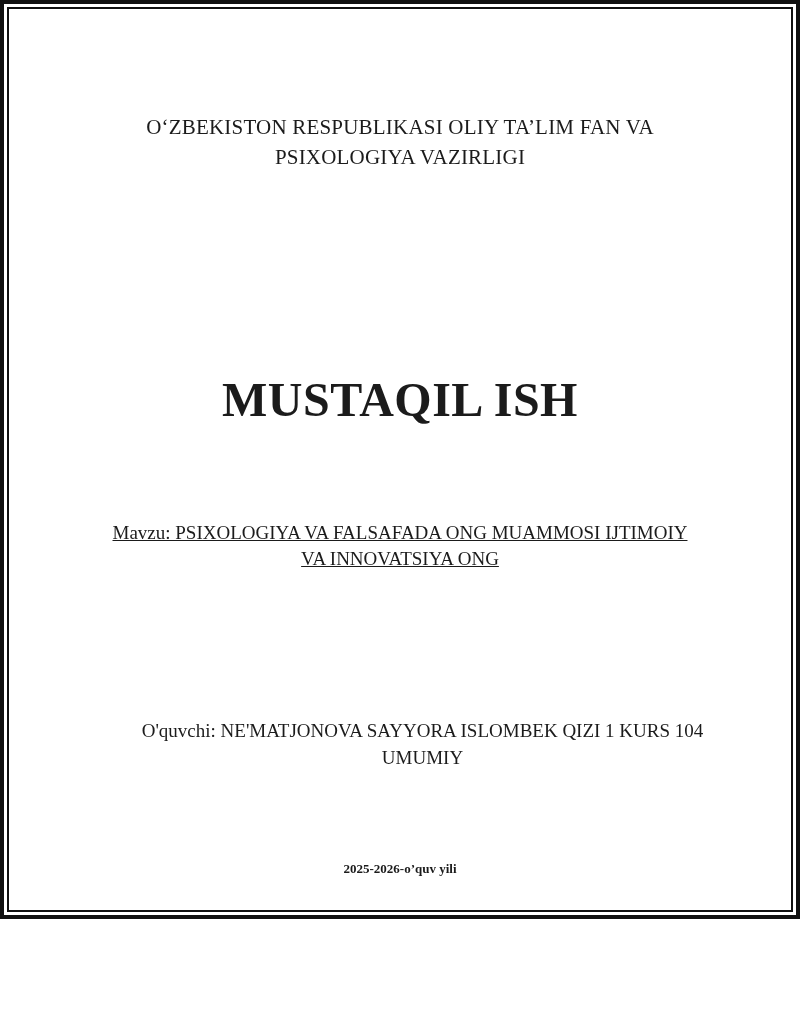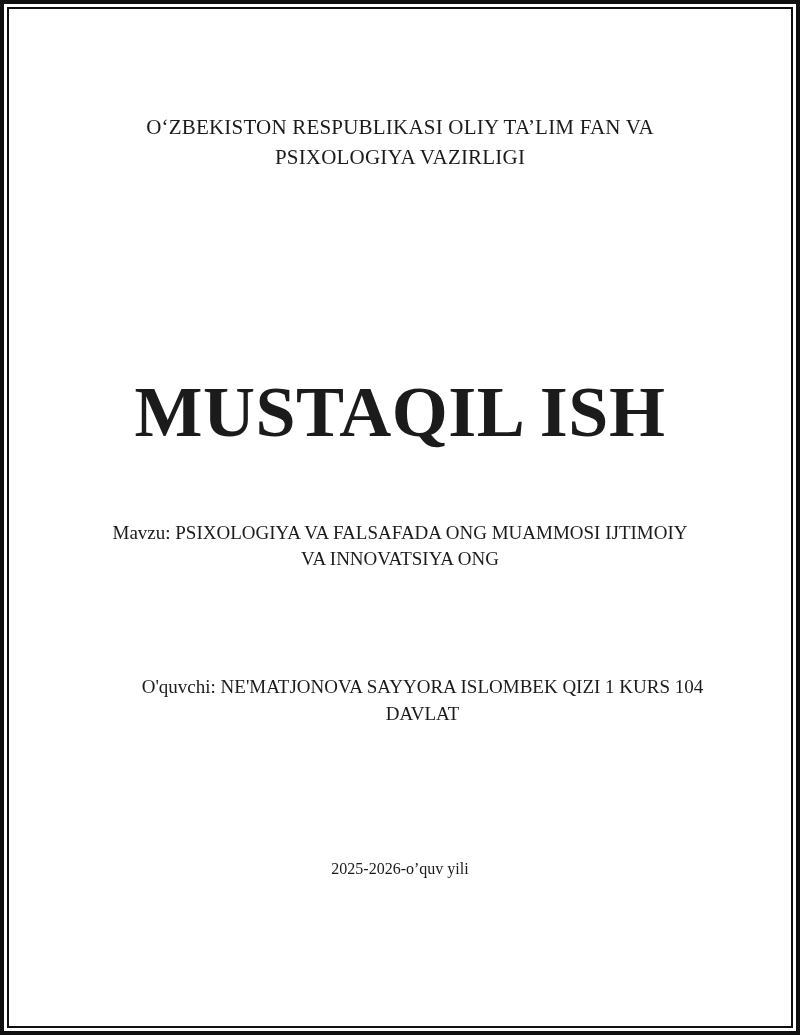--- a/index.html
+++ b/index.html
@@ -3,21 +3,21 @@
 <meta charset="utf-8">
 <style>
   html, body {
     margin: 0;
     padding: 0;
     background: #ffffff;
   }
   .page {
     position: relative;
     width: 800px;
-    height: 1035px;
+    height: 919px;
     background: #ffffff;
     border: 4px solid #101010;
     box-sizing: border-box;
     font-family: "Liberation Serif", "DejaVu Serif", serif;
     color: #1b1b1b;
     overflow: hidden;
   }
   .inner-frame {
     position: absolute;
     top: 3px; left: 3px; right: 3px; bottom: 3px;
@@ -30,41 +30,42 @@
     text-align: center;
   }
   .university-header {
     top: 103px;
     font-size: 21px;
     line-height: 30px;
     letter-spacing: 0.2px;
   }
   .doc-title {
     top: 367px;
-    font-size: 72px;
+    font-size: 48px;
     line-height: 1;
     font-weight: bold;
     letter-spacing: 0.5px;
   }
   .topic {
     top: 511px;
     font-size: 19px;
     line-height: 26px;
+    text-decoration: underline;
   }
   .student {
-    top: 664px;
+    top: 708px;
     font-size: 19px;
     line-height: 27px;
     padding-left: 45px;
   }
   .year {
     top: 852px;
-    font-size: 16px;
+    font-size: 13px;
     line-height: 15px;
-    font-weight: normal;
+    font-weight: bold;
   }
 </style>
 </head>
 <body>
 
 <div class="page">
   <div class="inner-frame">
 
     <div class="block university-header">
       <div>OʻZBEKISTON RESPUBLIKASI OLIY TA’LIM FAN VA</div>
@@ -73,19 +74,19 @@
 
     <div class="block doc-title">MUSTAQIL ISH</div>
 
     <div class="block topic">
       <div>Mavzu: PSIXOLOGIYA VA FALSAFADA ONG MUAMMOSI IJTIMOIY</div>
       <div>VA INNOVATSIYA ONG</div>
     </div>
 
     <div class="block student">
       <div>O'quvchi: NE'MATJONOVA SAYYORA ISLOMBEK QIZI 1 KURS 104</div>
-      <div>DAVLAT</div>
+      <div>UMUMIY</div>
     </div>
 
     <div class="block year">2025-2026-o’quv yili</div>
 
   </div>
 </div>
 
 </body></html>

